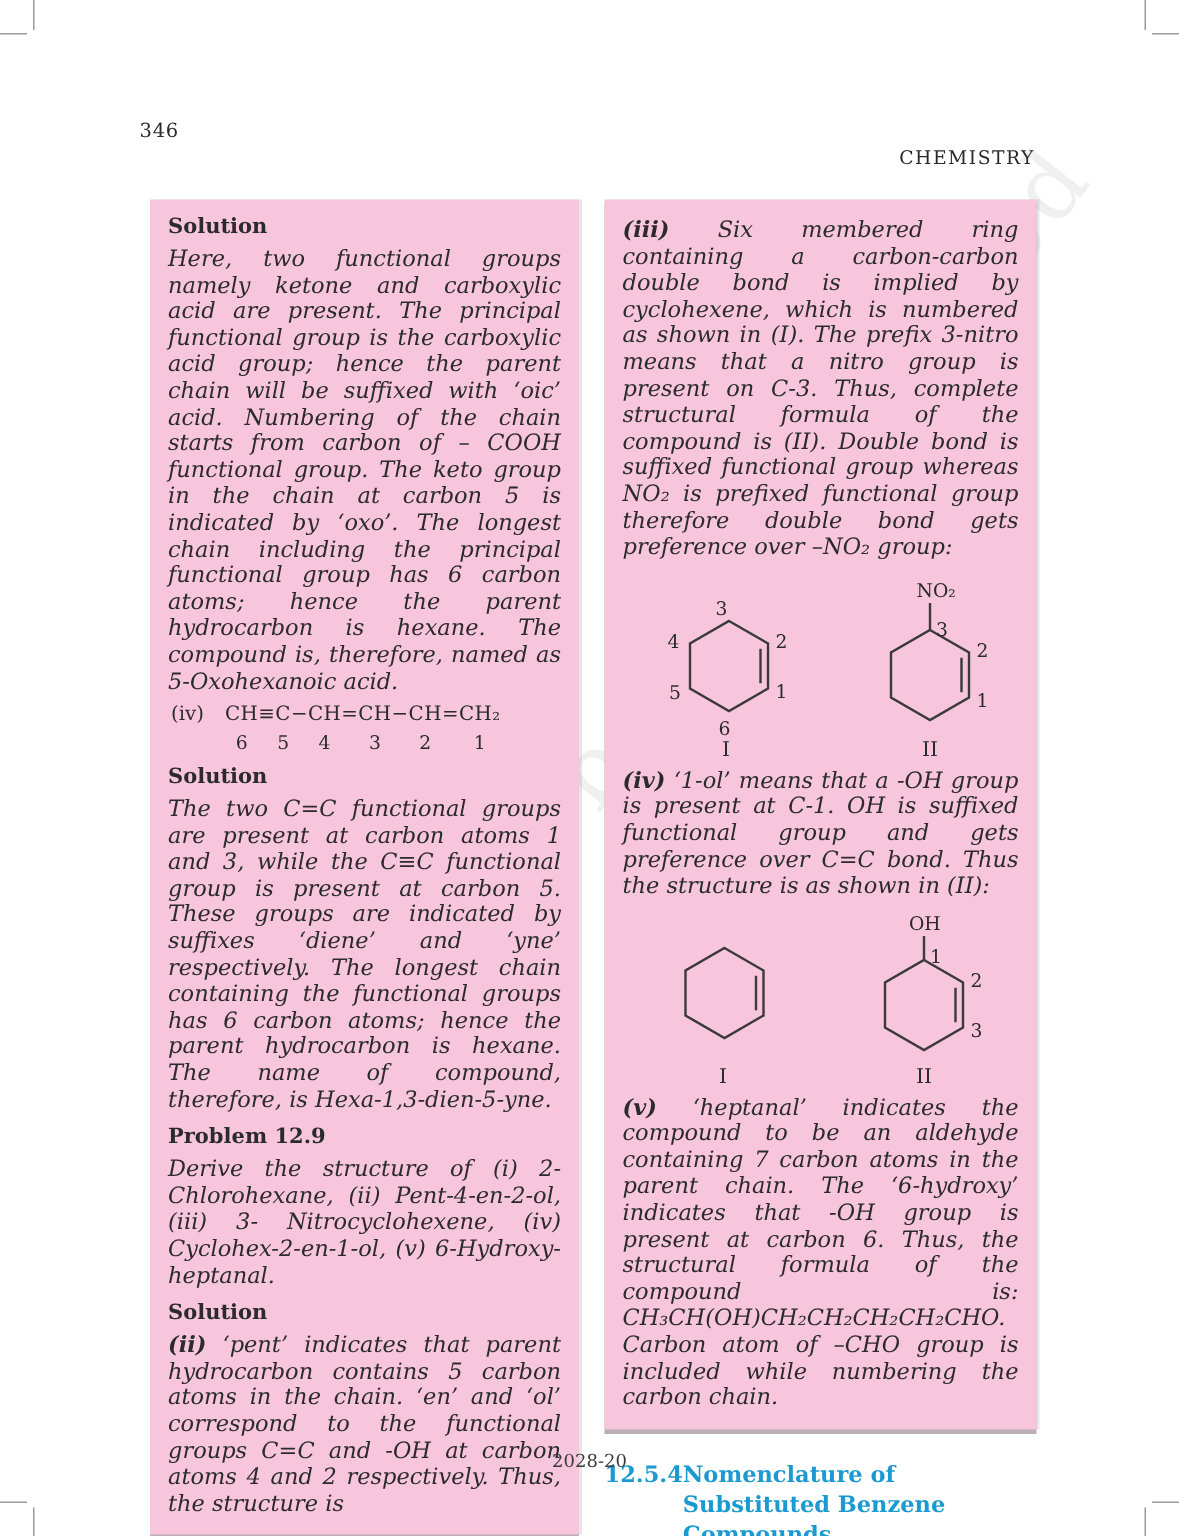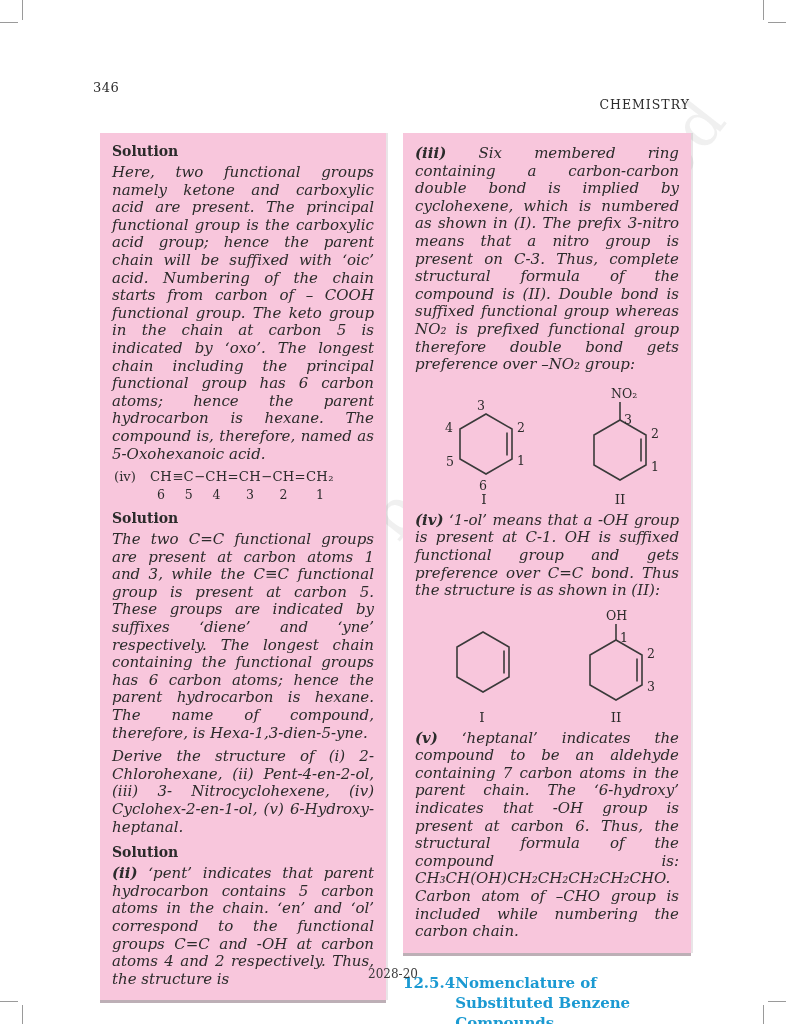--- a/index.html
+++ b/index.html
@@ -116,20 +116,21 @@
         <span class="funit">
             <span class="ft">CH₂</span>
             <span class="fn">1</span>
           </span>
       </span>
     </div>
 
     <div class="boxhead">Solution</div>
     <p>The two C=C functional groups are present at carbon atoms 1 and 3, while the C≡C functional group is present at carbon 5. These groups are indicated by suffixes ‘diene’ and ‘yne’ respectively. The longest chain containing the functional groups has 6 carbon atoms; hence the parent hydrocarbon is hexane. The name of compound, therefore, is Hexa-1,3-dien-5-yne.</p>
 
+    <div class="boxhead">Problem 12.9</div>
     <p>Derive the structure of (i) 2-Chlorohexane, (ii) Pent-4-en-2-ol, (iii) 3- Nitrocyclohexene, (iv) Cyclohex-2-en-1-ol, (v) 6-Hydroxy-heptanal.</p>
 
     <div class="boxhead">Solution</div>
     <p><span class="lead">(ii)</span> <span>‘pent’ indicates that parent hydrocarbon contains 5 carbon atoms in the chain. ‘en’ and ‘ol’ correspond to the functional groups C=C and -OH at carbon atoms 4 and 2 respectively. Thus, the structure is</span></p>
 
   </div>
 </div>
 
 <div class="col-right">
   <div class="pinkbox">

